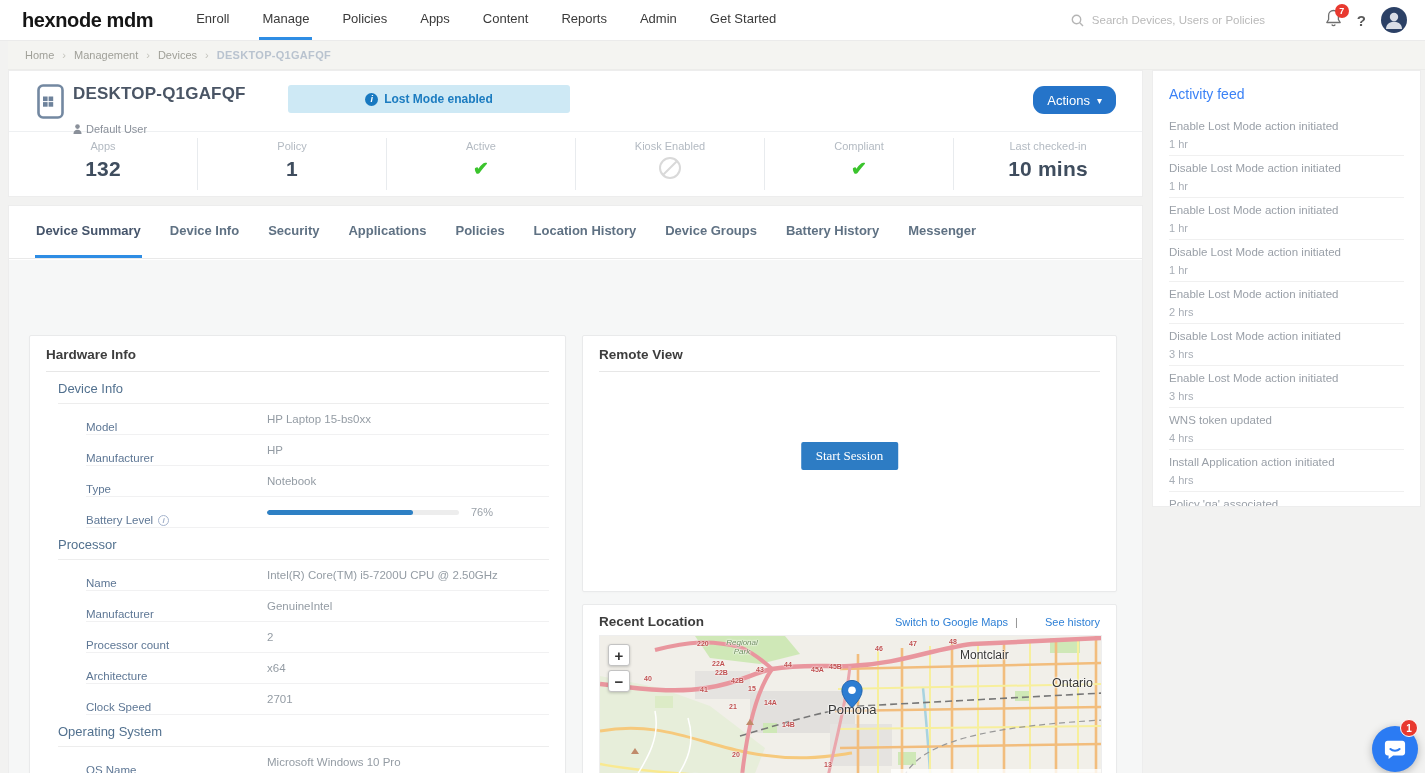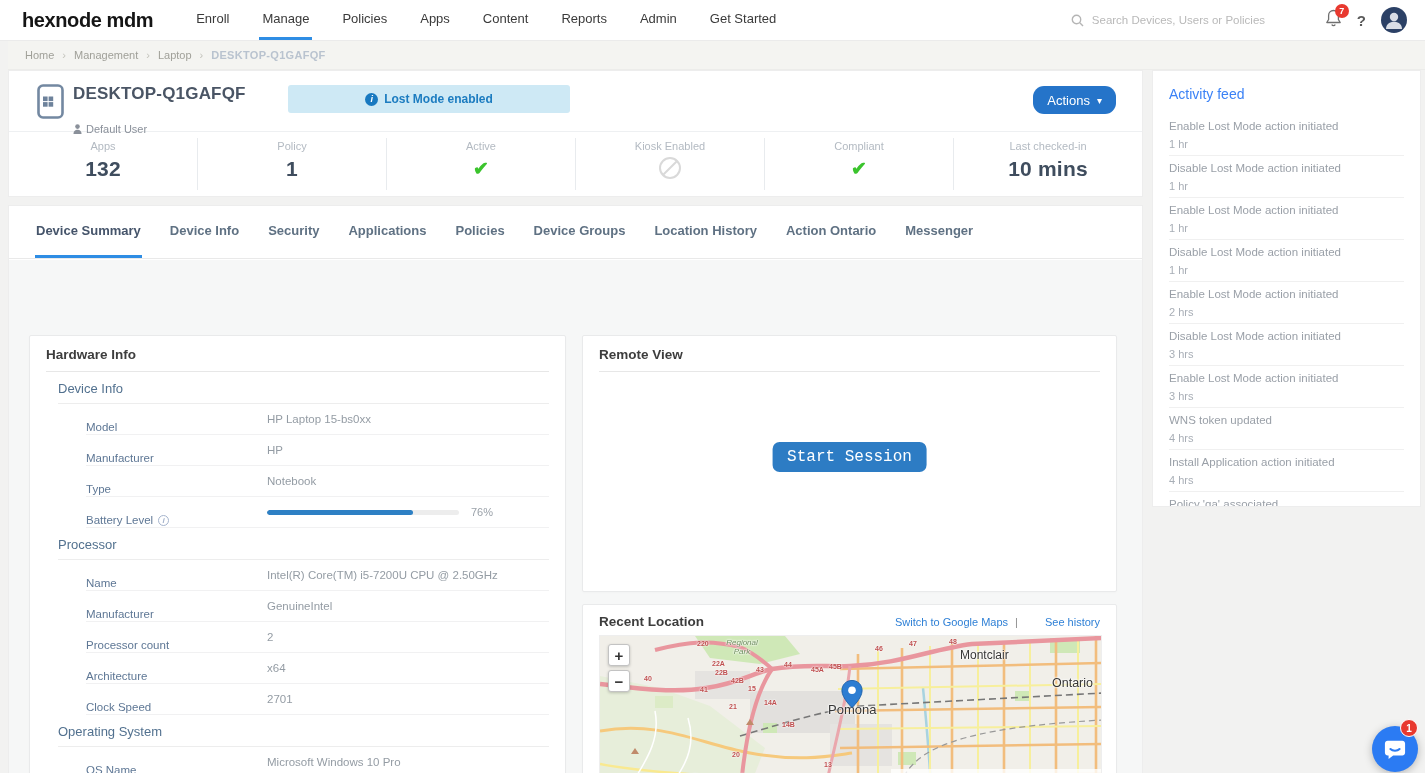--- a/index.html
+++ b/index.html
@@ -96,22 +96,22 @@
   .i-circle { width:11px; height:11px; border:1px solid #a5b4cd; color:#a5b4cd; border-radius:50%;
               font-size:8px; font-style:italic; display:inline-flex; align-items:center;
               justify-content:center; font-weight:bold; }
   .battery-track { width:192px; height:5px; background:#ededed; border-radius:3px; overflow:hidden; }
   .battery-fill { height:5px; background:#2e80c4; border-radius:3px; }
   .battery-pct { font-size:11px; color:#9aa1a9; margin-left:12px; }
 
   
   .remote-card { left:573px; top:75px; width:535px; height:257px; padding:0 16px; }
   .start-btn { position:absolute; left:50%; top:106px; transform:translateX(-50%); background:#2d7cc4;
-               color:#fff; border:none; border-radius:7px; font-size:16px; padding:6px 15px;
-               cursor:pointer; font-family:Liberation Mono, monospace; }
+               color:#fff; border:none; border-radius:2px; font-size:13px; padding:6px 15px;
+               cursor:pointer; font-family:Liberation Serif, serif; }
 
   
   .loc-card { left:573px; top:344px; width:535px; height:188px; padding:0 16px; }
   .loc-head { display:flex; align-items:center; justify-content:space-between; padding:9px 0 6px; }
   .loc-links { display:flex; align-items:center; gap:7px; font-size:11px; }
   .loc-link { color:var(--link); cursor:pointer;margin-left:20px; }
   .loc-sep { color:#8b8b8b; }
 
   
   .map { position:relative; width:503px; height:150px; overflow:hidden; background:#f1efe9;
@@ -229,21 +229,21 @@
 
 <div class="breadcrumb">
   <div style="display:flex;gap:8px;align-items:center;">
 
       <span class="bc-link">Home</span>
       <span class="bc-sep">›</span>
 
       <span class="bc-link">Management</span>
       <span class="bc-sep">›</span>
 
-      <span class="bc-link">Laptop</span>
+      <span class="bc-link">Devices</span>
       <span class="bc-sep">›</span>
     </div>
   <span class="bc-current">DESKTOP-Q1GAFQF</span>
 </div>
 
 <div class="device-card">
   <div class="device-head">
     <div class="device-id">
       <svg width="27" height="35" viewBox="0 0 27 35">
         <rect x="1.5" y="1.5" width="24" height="32" rx="4.5" fill="#fff" stroke="#7388a1" stroke-width="2.6"></rect>
@@ -333,29 +333,29 @@
 
       <div class="tab">
         <span>Applications</span>
       </div>
 
       <div class="tab">
         <span>Policies</span>
       </div>
 
       <div class="tab">
+        <span>Location History</span>
+      </div>
+
+      <div class="tab">
         <span>Device Groups</span>
       </div>
 
       <div class="tab">
-        <span>Location History</span>
-      </div>
-
-      <div class="tab">
-        <span>Action Ontario</span>
+        <span>Battery History</span>
       </div>
 
       <div class="tab">
         <span>Messenger</span>
       </div>
     </div>
 
   <div class="tab-content">
 
     <div class="card hw-card">

